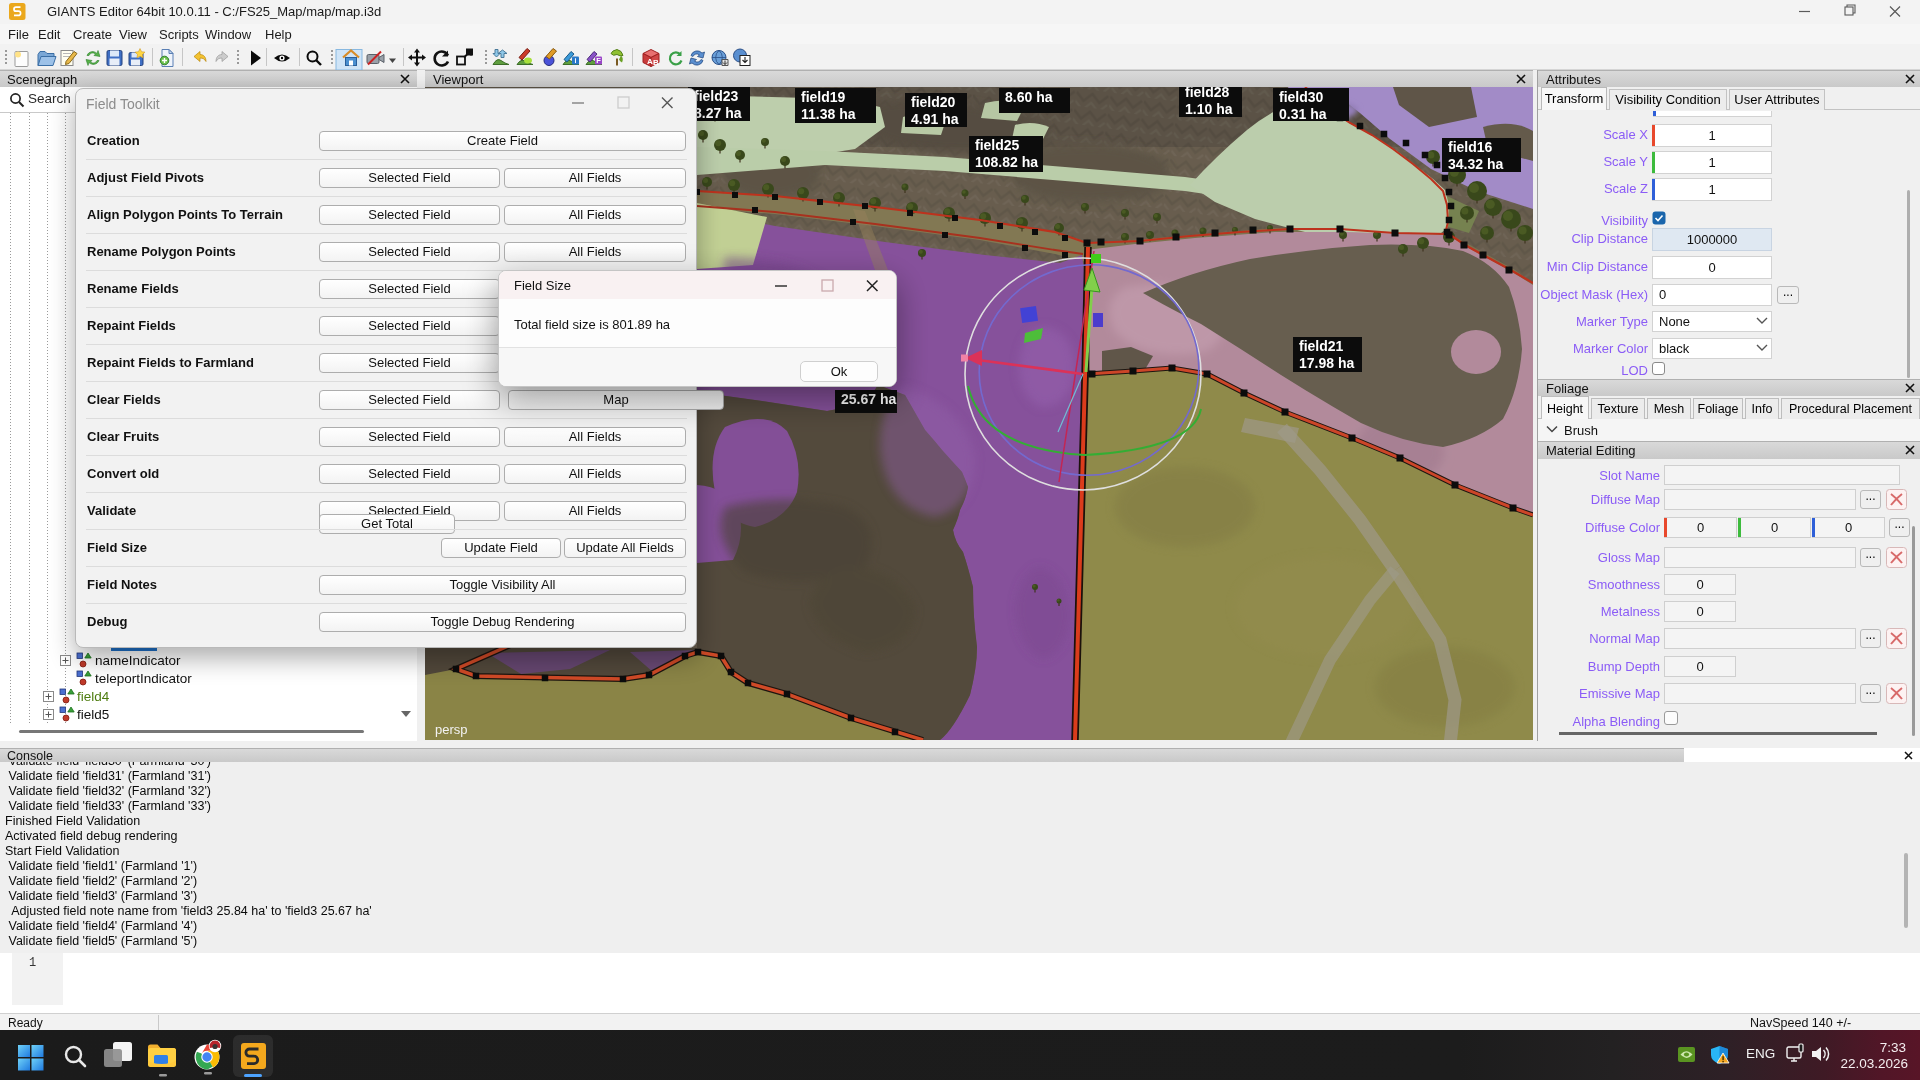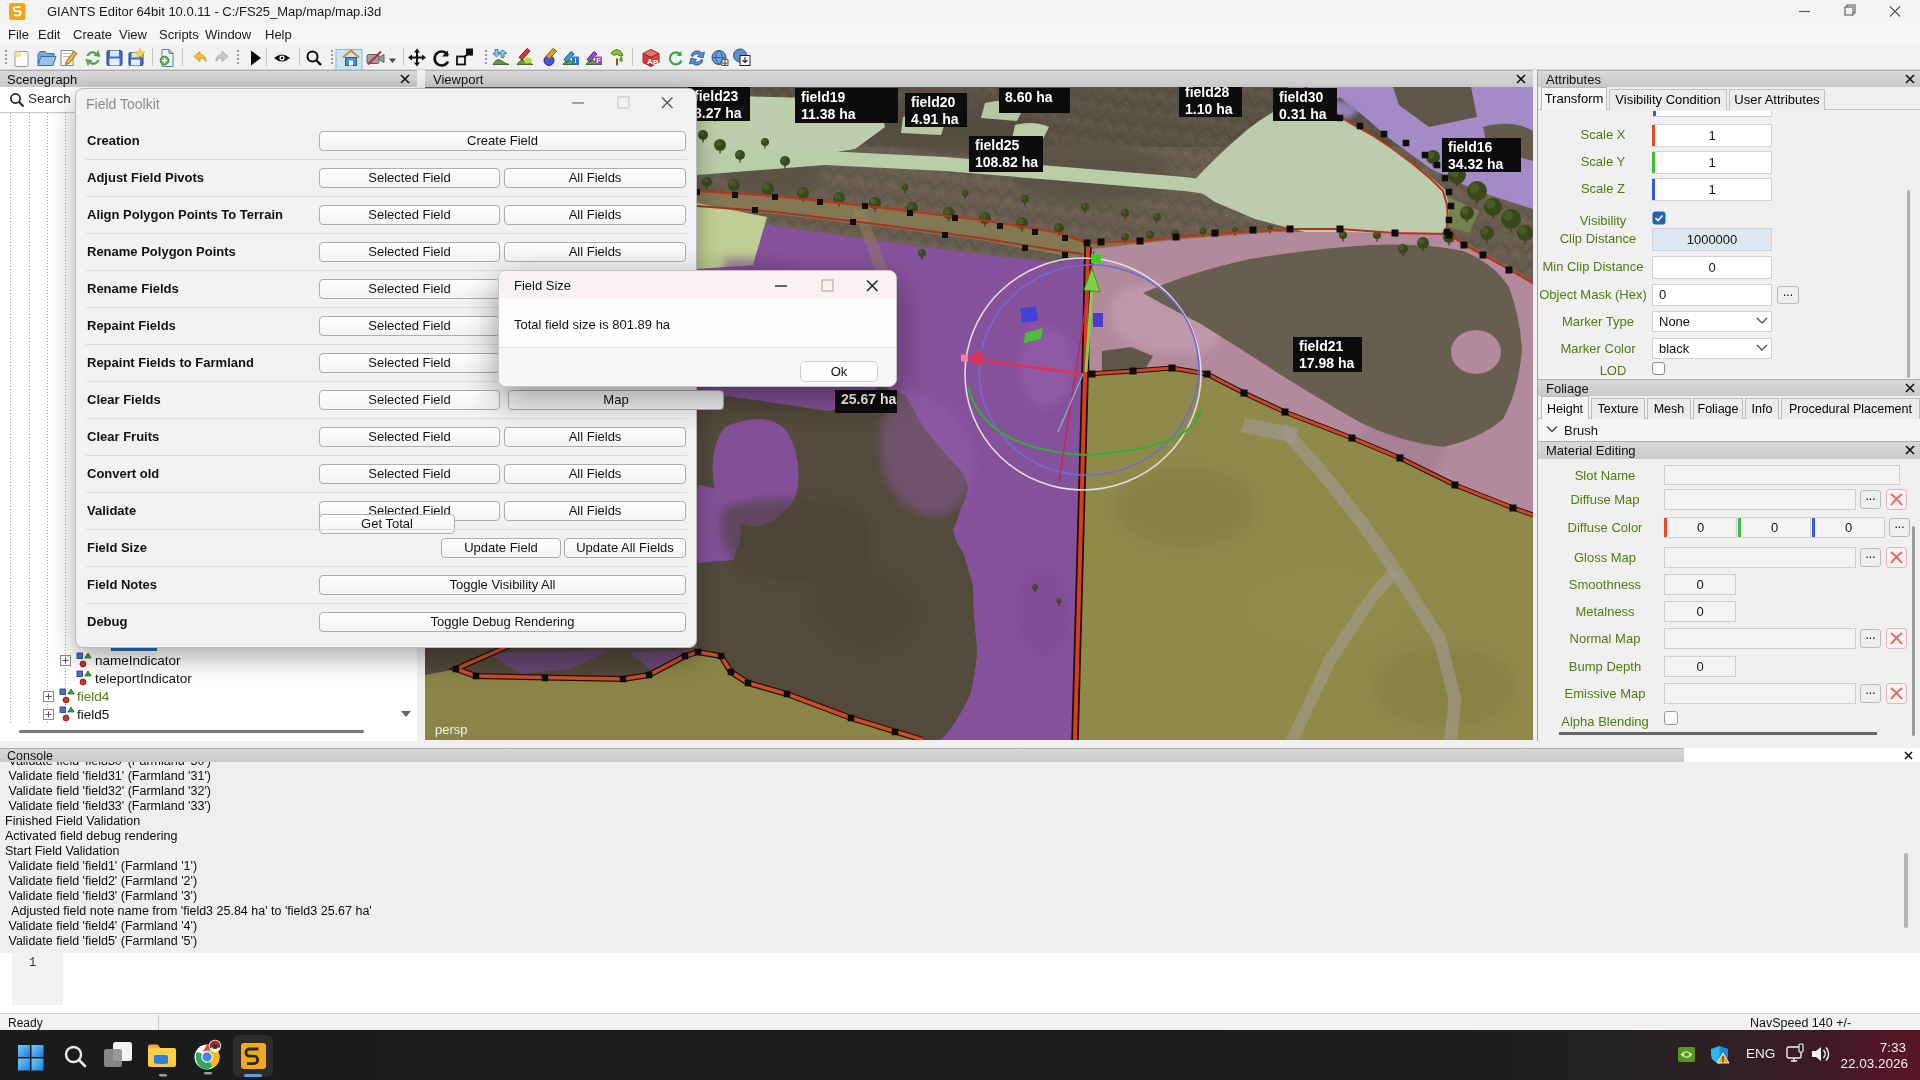--- a/index.html
+++ b/index.html
@@ -4,21 +4,21 @@
   html,body { width:1920px; height:1080px; overflow:hidden; }
   body { font-family:"Liberation Sans", sans-serif; background:#f0f0f0; position:relative; }
   .abs { position:absolute; }
   .mi { position:absolute; top:3px; font-size:13px; color:#1a1a1a; }
   .tsep { position:absolute; top:4px; width:1px; height:18px; background:#c6c6c6; }
   .ptitle { background:linear-gradient(#d9d9d9,#c9c9c9); border-top:1px solid #b0b0b0; font-size:13px; color:#111; }
   .tk-label { position:absolute; left:11px; font-size:13px; font-weight:bold; color:#111; }
   .tk-btn { position:absolute; height:20px; background:linear-gradient(#ffffff,#f3f3f3); border:1px solid #adadad; border-radius:4px;
      font-size:13px; color:#111; text-align:center; line-height:18px; }
   .tk-sep { position:absolute; left:10px; width:601px; height:1px; background:#dcdcdc; }
-  .alabel { position:absolute; font-size:13px; color:#4d7c0f; text-align:center; }
+  .alabel { position:absolute; font-size:13px; color:#8b5cf6; text-align:right; }
   .ainput { position:absolute; background:#fff; border:1px solid #d2d2d2; font-size:13px; color:#111; text-align:center; }
   .vlab { position:absolute; background:#0c0c0c; color:#fff; font-size:14px; font-weight:bold; line-height:17px; padding:1px 0 0 6px; white-space:nowrap; }
   .conline { position:absolute; left:5px; font-size:12.5px; color:#0a0a0a; white-space:pre; }
 </style></head><body>
 <div class="abs" style="left:0;top:0;width:1920px;height:24px;background:#f3f3f3">
 <svg class="abs" style="left:9px;top:3px" width="18" height="18" viewBox="0 0 18 18">
       <rect x="0" y="0" width="16.5" height="17" rx="2.5" fill="#eba81c"></rect>
       <path d="M11.5 4.2 H7 a2 2 0 0 0 0 4 h2.5 a2.1 2.1 0 0 1 0 4.2 H5" stroke="#fff" stroke-width="1.7" fill="none"></path>
     </svg>
 <div class="abs" style="left:47px;top:4px;font-size:13px;color:#1a1a1a">GIANTS Editor 64bit 10.0.11 - C:/FS25_Map/map/map.i3d</div>
@@ -554,25 +554,25 @@
         <path d="M667 181 L675 205 659 203 z" fill="#8adc50" stroke="#3aa020" stroke-width="1"></path>
         <rect x="666" y="167" width="10" height="9" fill="#44d81c"></rect>
         <line x1="658" y1="287" x2="633" y2="345" stroke="#7ac8e0" stroke-width="1.2"></line>
       </g>
       <rect x="596" y="220" width="16" height="15" fill="#4646e2" transform="rotate(-8 604 227)"></rect>
       <rect x="668" y="226" width="10" height="14" fill="#5040d8"></rect>
       <path d="M600 246 l18 -5 -2 11 -17 4z" fill="#52c83e"></path>
       <rect x="0" y="0" width="1108" height="653" filter="url(#noise)" opacity="0.05"></rect>
     </svg>
 <div class="vlab" style="left:263px;top:0px;width:62px;height:34px">field23<br>8.27 ha</div>
-    <div class="vlab" style="left:370px;top:1px;width:103px;height:35px">field19<br>11.38 ha</div>
+    <div class="vlab" style="left:370px;top:1px;width:81px;height:35px">field19<br>11.38 ha</div>
     <div class="vlab" style="left:480px;top:6px;width:62px;height:34px">field20<br>4.91 ha</div>
     <div class="vlab" style="left:574px;top:1px;width:71px;height:25px">8.60 ha</div>
     <div class="vlab" style="left:754px;top:-4px;width:63px;height:34px">field28<br>1.10 ha</div>
-    <div class="vlab" style="left:848px;top:1px;width:64px;height:33px">field30<br>0.31 ha</div>
+    <div class="vlab" style="left:848px;top:1px;width:76px;height:33px">field30<br>0.31 ha</div>
     <div class="vlab" style="left:544px;top:49px;width:74px;height:36px">field25<br>108.82 ha</div>
     <div class="vlab" style="left:1017px;top:51px;width:79px;height:34px">field16<br>34.32 ha</div>
     <div class="vlab" style="left:868px;top:250px;width:69px;height:35px">field21<br>17.98 ha</div>
     <div class="vlab" style="left:410px;top:303px;width:62px;height:23px">25.67 ha</div>
 <div class="abs" style="left:10px;top:635px;font-size:13px;color:#f2f2f2">persp</div>
 </div>
 <div class="abs" style="left:1537px;top:70px;width:383px;height:671px;background:#f0f0f0;border-left:1px solid #a0a0a0">
 <div class="ptitle abs" style="left:0;top:0;width:383px;height:17px;padding:1px 0 0 8px">Attributes</div>
 <svg class="abs" style="left:366px;top:3px" width="12" height="12" viewBox="0 0 12 12">
       <path d="M2 2 L10 10 M10 2 L2 10" stroke="#111" stroke-width="1.6"></path>

